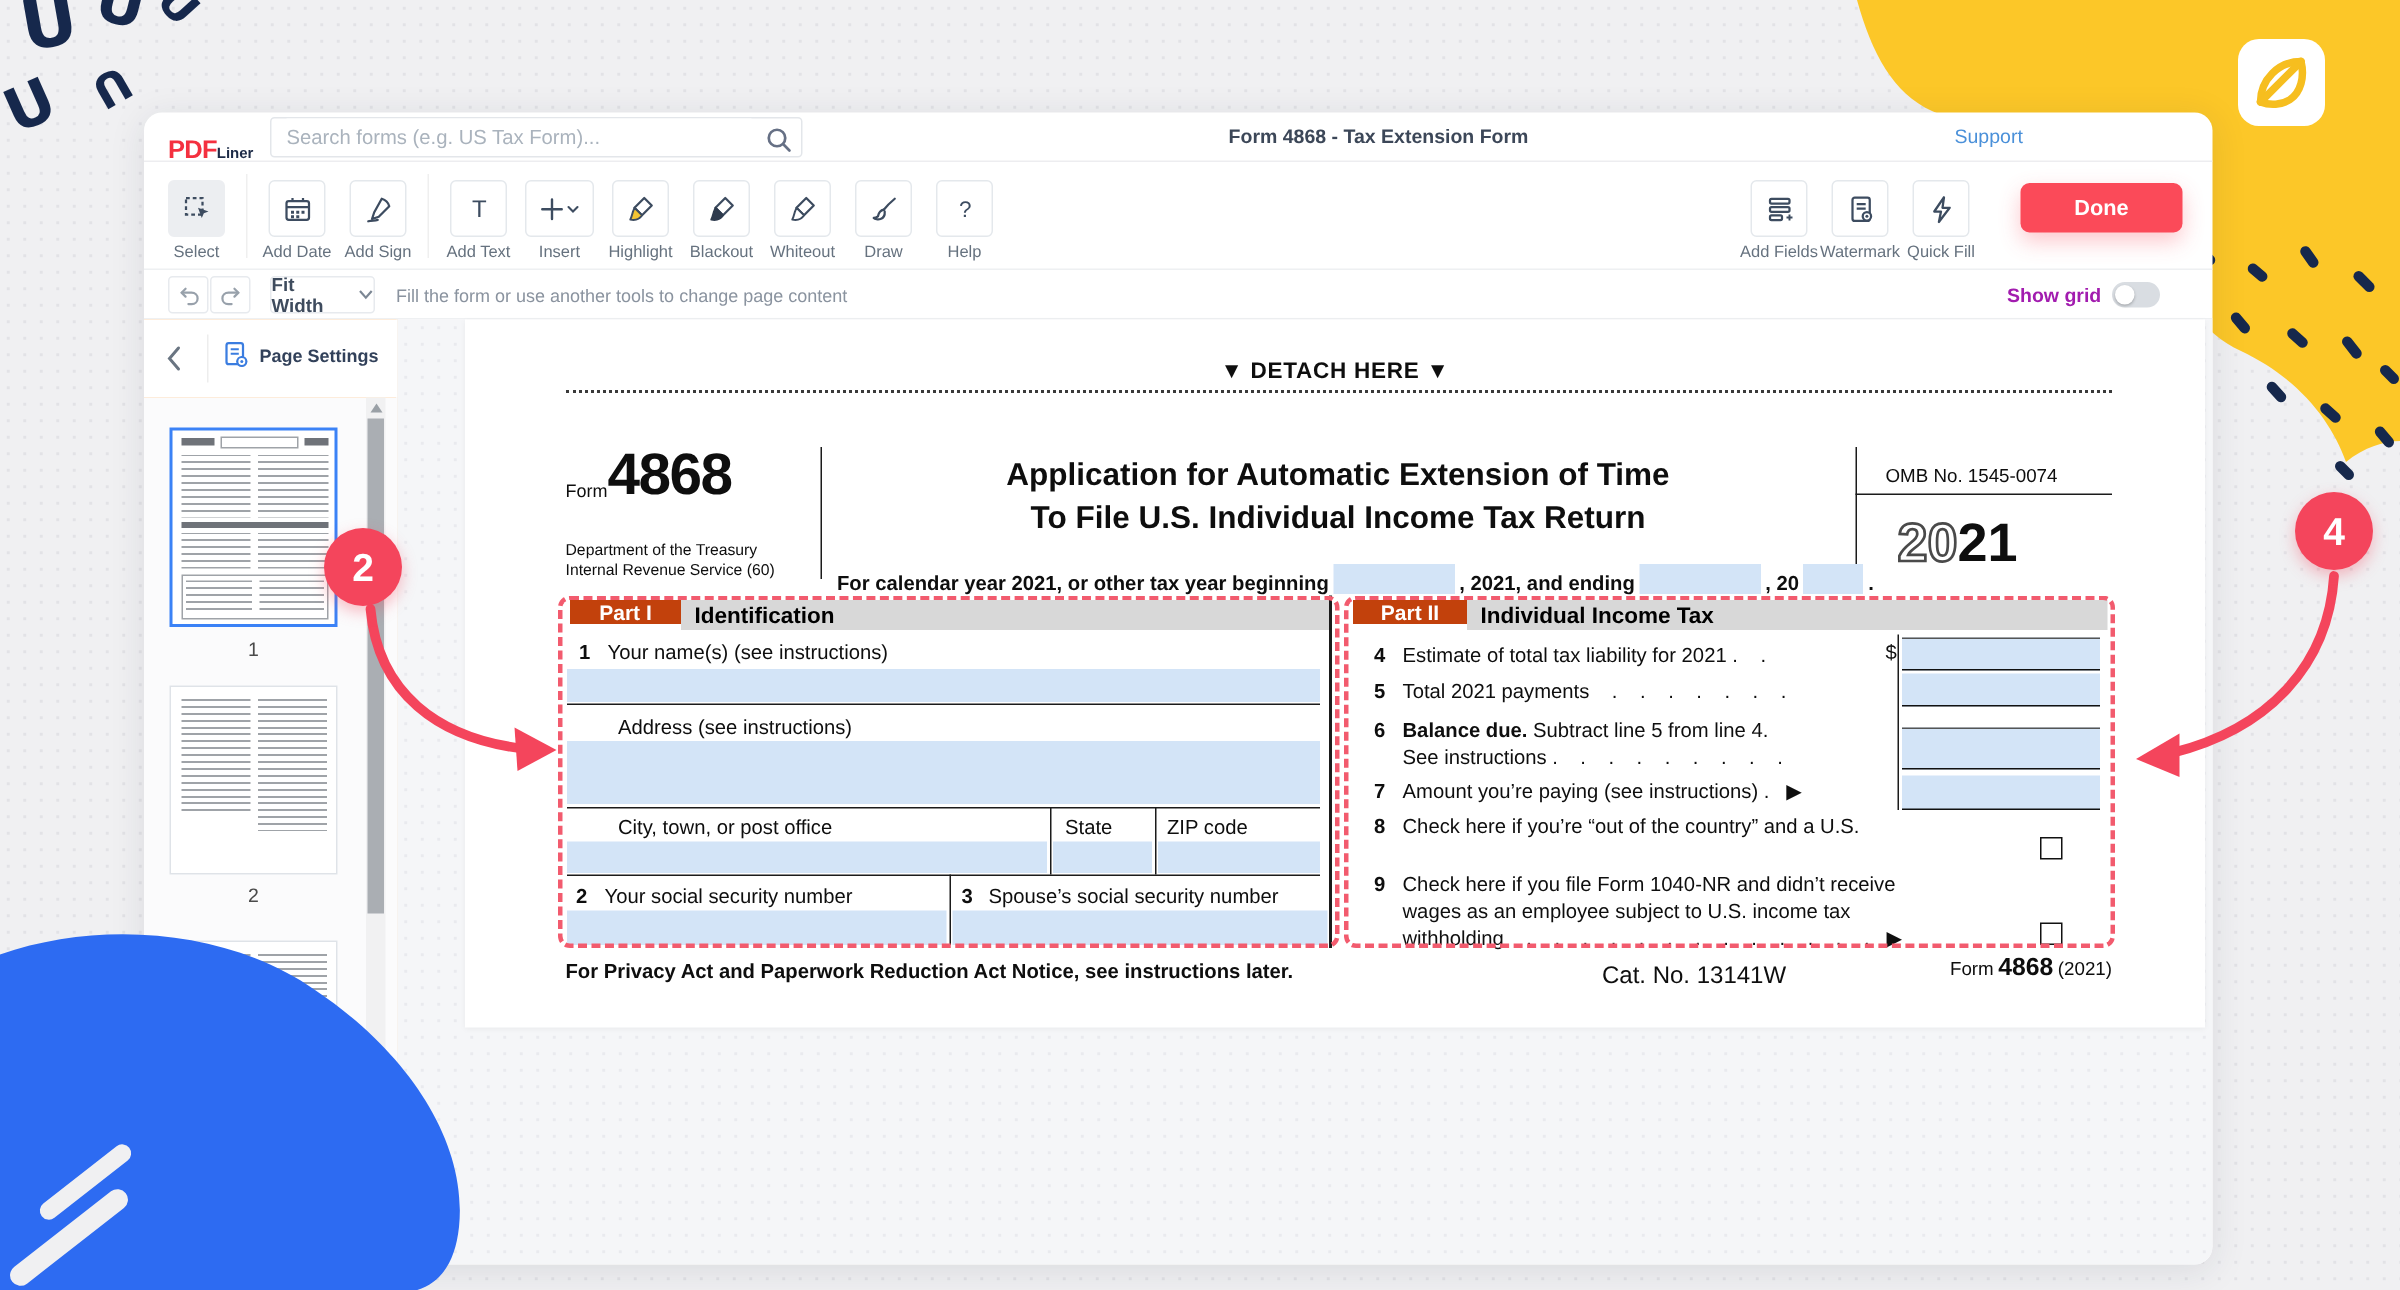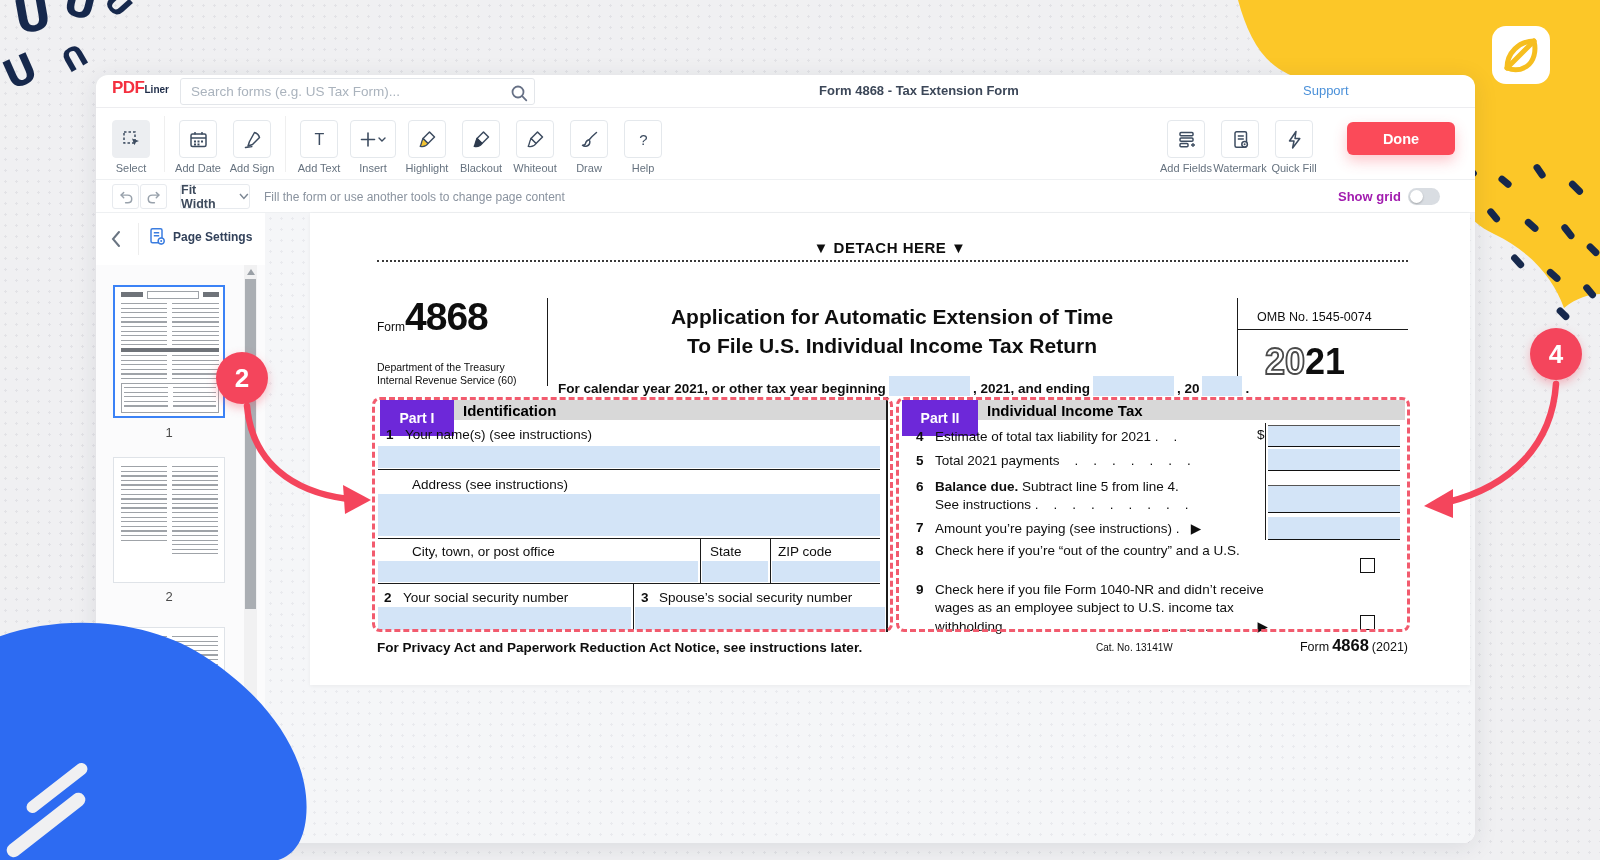--- a/index.html
+++ b/index.html
@@ -7,21 +7,21 @@
   #stage{position:relative;width:1600px;height:860px;overflow:hidden;
     background:#f0f0f2;
     background-image:radial-gradient(circle,#e2e2e6 1px,transparent 1.2px);
     background-size:11px 11px}
   .abs{position:absolute}
   svg{display:block}
   
   #app{left:96px;top:75px;width:1379px;height:768px;background:#fff;border-radius:12px;
     box-shadow:0 4px 24px rgba(30,40,60,.10);z-index:10;overflow:hidden}
   .hdr{left:0;top:0;width:100%;height:33px;border-bottom:1px solid #ededf0}
-  .logo{left:16px;top:3px;font-weight:bold;font-size:17px;color:#f4303f;letter-spacing:-.5px}
+  .logo{left:16px;top:15px;font-weight:bold;font-size:17px;color:#f4303f;letter-spacing:-.5px}
   .logo .liner{font-size:10px;color:#1d2b47;letter-spacing:0;font-weight:bold}
   .search{left:84px;top:3px;width:355px;height:27px;border:1px solid #e3e6ea;border-radius:3px;background:#fff}
   .search input{position:absolute;left:10px;top:0;width:310px;height:25px;border:none;outline:none;
     font-size:13.5px;color:#000000;font-family:inherit}
   .search input::placeholder{color:#aab3bd}
   .doc-title{left:623px;top:8px;width:400px;text-align:center;font-size:13px;color:#3c4758;font-weight:bold}
   .support{left:1207px;top:8px;font-size:13px;color:#4a90d9;cursor:pointer}
   
   .tbar{left:0;top:33px;width:100%;height:72px;border-bottom:1px solid #eef0f2;display:flex;align-items:flex-start}
   .tool{display:flex;flex-direction:column;align-items:center;width:54px;margin-top:12px;cursor:pointer}
@@ -64,21 +64,21 @@
   
   .main{left:169px;top:138px;width:1210px;height:630px;background:#f5f6f8;
     background-image:radial-gradient(circle,#e9eaee 1px,transparent 1.2px);background-size:11px 11px}
   .page{left:45px;top:0;width:1160px;height:472px;background:#fff;box-shadow:0 1px 4px rgba(0,0,0,.05)}
   .f{color:#0e0e0e;font-size:13.5px}
   .pre{white-space:pre}
   .b{font-weight:bold}
   .hline{position:absolute;background:#1b1b1b;height:1px}
   .vline2{position:absolute;background:#1b1b1b;width:1px}
   .bluef{position:absolute;background:#d3e4f7}
-  .partblk{position:absolute;height:36px;background:#6d28d9;color:#fff;font-weight:bold;font-size:14px;
+  .partblk{position:absolute;height:16px;background:#c2410c;color:#fff;font-weight:bold;font-size:14px;
     display:flex;align-items:center;justify-content:center}
   .partbar{position:absolute;height:20px;background:#d8d8d8;display:flex;align-items:center;
     font-weight:bold;font-size:15px;color:#000;padding-left:9px}
   .dashed{position:absolute;border:3px dashed #f25b6e;border-radius:8px;z-index:5}
   .cbx{position:absolute;width:15px;height:15px;border:1.5px solid #111;background:#fff}
   .year20{color:#fff;-webkit-text-stroke:1.8px #4a4a4a}
   
   .u-blob{position:absolute;color:#16284c;font-weight:bold;font-family:"DejaVu Sans",sans-serif;z-index:1}
   .circ{position:absolute;width:52px;height:52px;border-radius:50%;background:#f4455c;color:#fff;z-index:60;
     display:flex;align-items:center;justify-content:center;font-size:26px;font-weight:bold;
@@ -431,21 +431,21 @@
         <div class="abs f b" style="left:606px;top:369px">9</div>
         <div class="abs f" style="left:625px;top:369px">Check here if you file Form 1040-NR and didn’t receive</div>
         <div class="abs f" style="left:625px;top:387px">wages as an employee subject to U.S. income tax</div>
         <div class="abs f pre" style="left:625px;top:405px">withholding    .    .    .    .    .    .    .    .    .    .    .    .    .   ▶</div>
         <div class="cbx" style="left:1050px;top:402px"></div>
 
         <div class="dashed" style="left:62px;top:184px;width:521px;height:235px"></div>
         <div class="dashed" style="left:586px;top:184px;width:514px;height:235px"></div>
 
         <div class="abs f b" style="left:67px;top:427px">For Privacy Act and Paperwork Reduction Act Notice, see instructions later.</div>
-        <div class="abs f" style="left:786px;top:429px;font-size:10px">Cat. No. 13141W</div>
+        <div class="abs f" style="left:758px;top:429px;font-size:16px">Cat. No. 13141W</div>
         <div class="abs f" style="left:892px;top:423px;width:206px;display:flex;justify-content:flex-end;align-items:baseline;gap:3px">
           <span style="font-size:12.5px">Form</span>
           <span class="b" style="font-size:16.5px">4868</span>
           <span style="font-size:12.5px">(2021)</span>
         </div>
       </div>
     </div>
   </div>
 
   <svg class="abs" style="left:0;top:560px;z-index:50" width="360" height="300">

